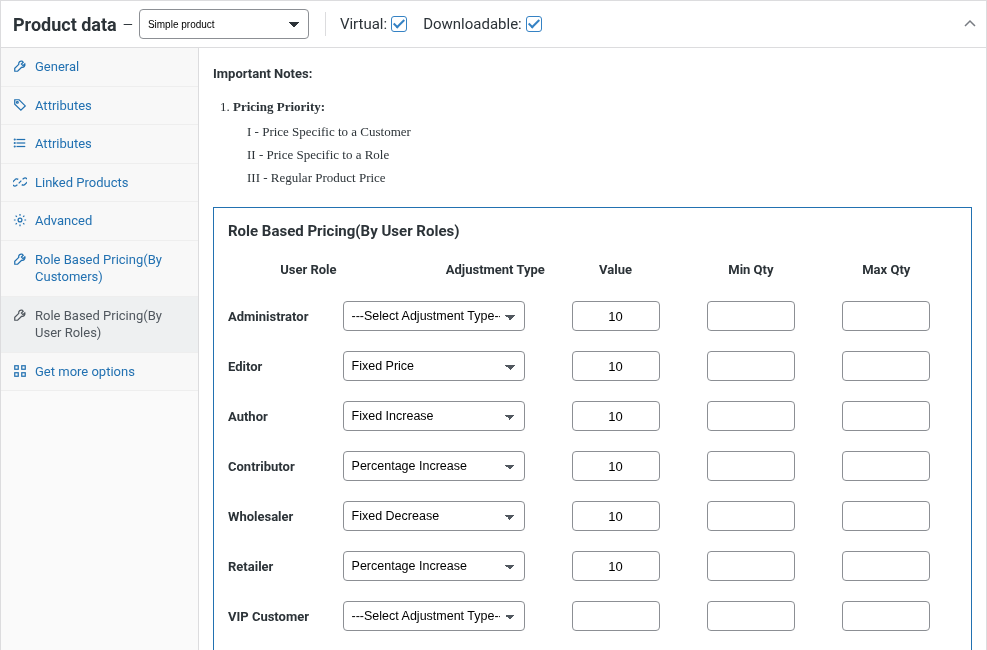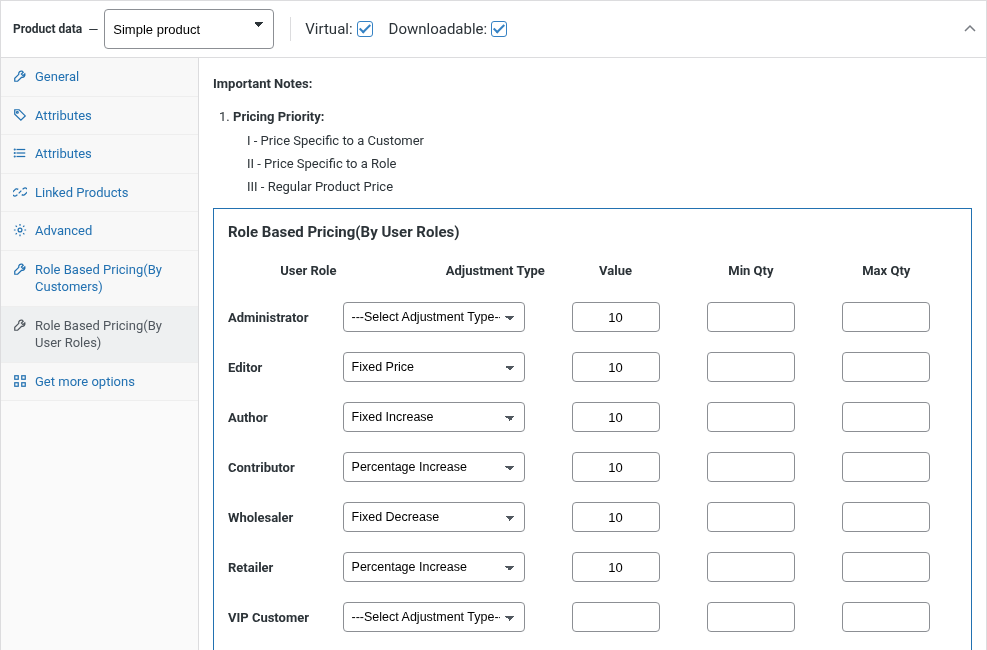--- a/index.html
+++ b/index.html
@@ -16,33 +16,33 @@
   .panel-header {
     display: flex;
     align-items: center;
     padding: 8px 12px;
     border-bottom: 1px solid #dcdcde;
     background: #fff;
     position: relative;
   }
   .panel-title {
     font-weight: 700;
-    font-size: 12px;
+    font-size: 18px;
     margin-right: 4px;
   }
   .panel-title-dash {
     font-weight: 400;
     margin: 0 6px 0 2px;
   }
   .product-type-select {
-    height: 40px;
+    height: 30px;
     border: 1px solid #8c8f94;
     border-radius: 4px;
     padding: 0 24px 0 8px;
-    font-size: 13px;
+    font-size: 10px;
     background: #fff;
     appearance: none;
     -webkit-appearance: none;
     background-image: linear-gradient(45deg, transparent 50%, #2c3338 50%), linear-gradient(135deg, #2c3338 50%, transparent 50%);
     background-position: calc(100% - 14px) 12px, calc(100% - 9px) 12px;
     background-size: 5px 5px, 5px 5px;
     background-repeat: no-repeat;
     min-width: 170px;
   }
   .header-sep {
@@ -124,21 +124,22 @@
     flex: 1;
     padding: 18px 14px 16px 14px;
   }
   .notes-title {
     font-weight: 700;
     font-size: 13px;
     margin-bottom: 18px;
   }
   .notes-list {
     padding-left: 20px;
-    margin-bottom: 10px;
+    margin-bottom: 18px;
+    font-family: Liberation Serif, serif;
   }
   .note-head {
     font-weight: 700;
   }
   .note-sub {
     padding-left: 14px;
     margin-top: 6px;
     font-size: 13px;
     line-height: 1.75;
   }

